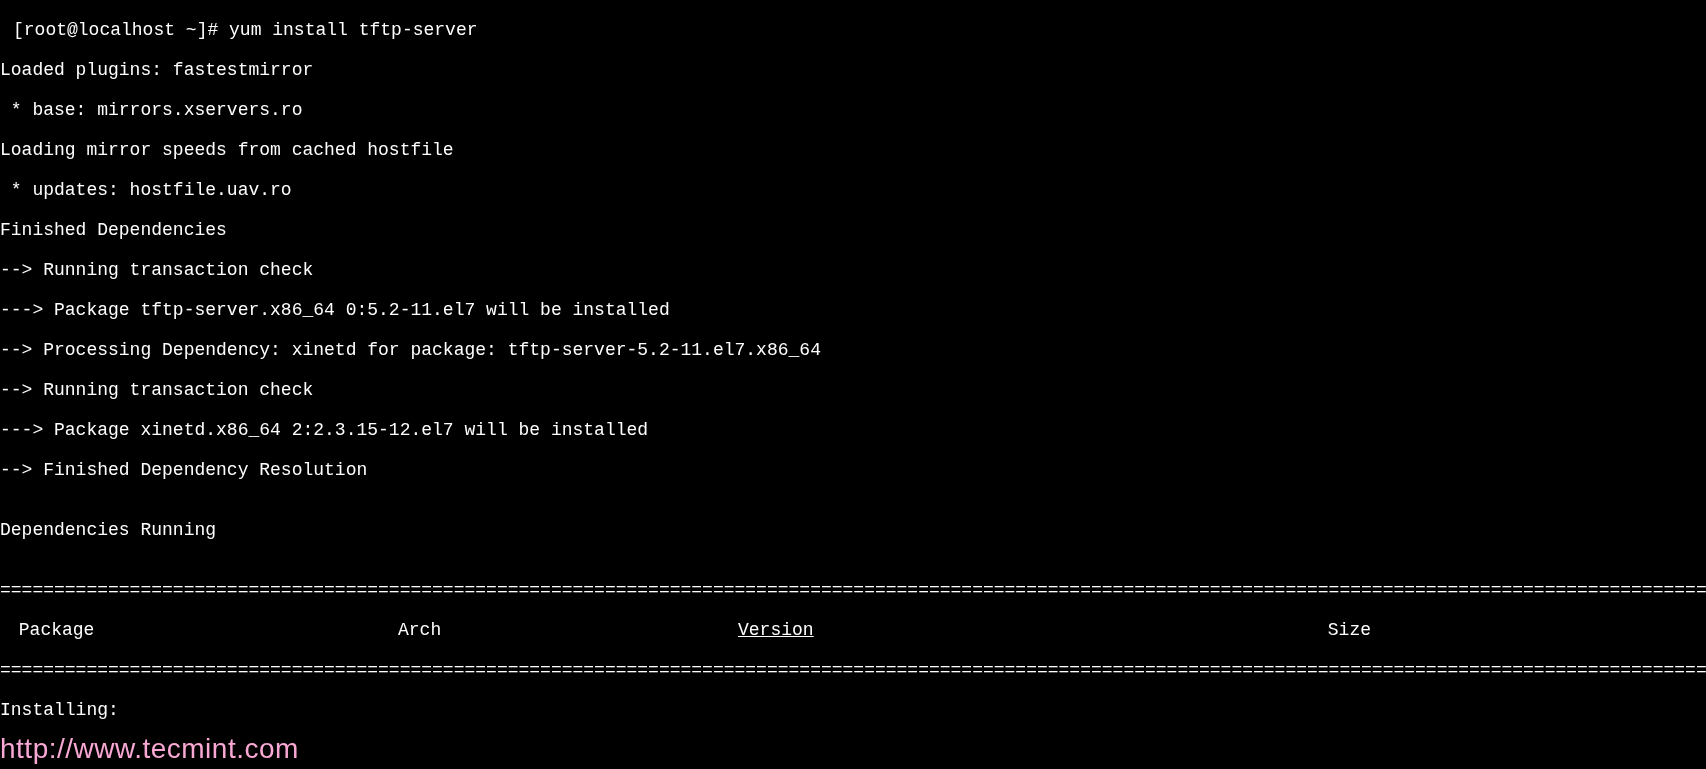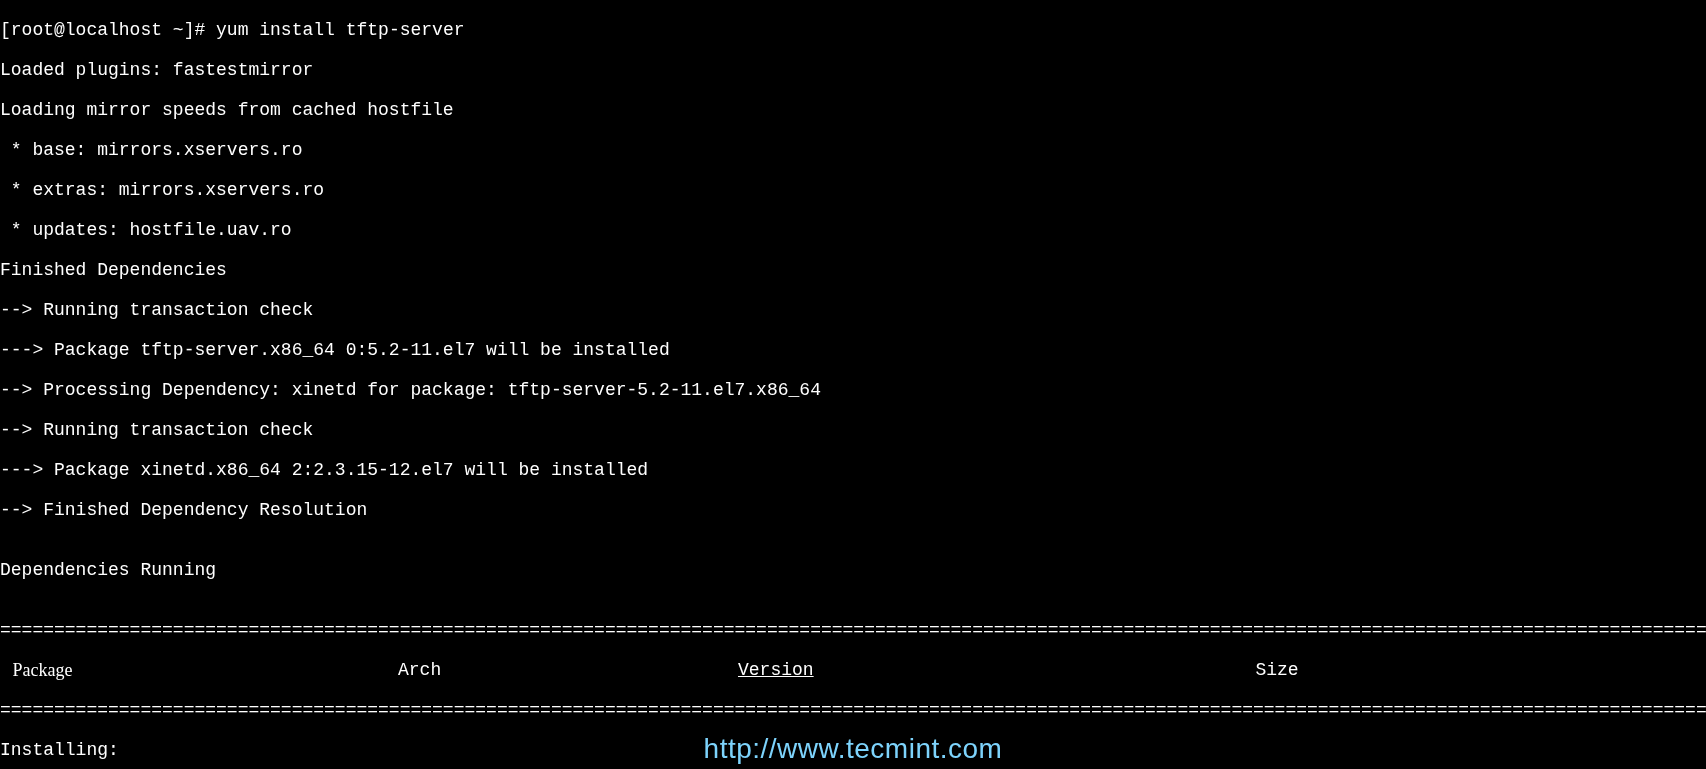--- a/index.html
+++ b/index.html
@@ -15,54 +15,53 @@
     overflow: hidden;
   }
   .terminal {
     white-space: pre;
     padding: 0;
   }
   .row {
     display: flex;
     width: 100%;
   }
-  .col-pkg   { width: 390px;  padding-left: 8px; font-family: Liberation Serif, serif; }
+  .col-pkg   { width: 390px;  padding-left: 8px; }
   .col-arch  { width: 340px; }
   .col-ver   { width: 445px; text-decoration: underline; }
   .col-repo  { width: 335px; }
-  .col-size  { width: 188px; text-align: center; padding-right: 8px; }
+  .col-size  { width: 188px; text-align: right; padding-right: 8px; }
   .rule {
     width: 100%;
     overflow: hidden;
     height: 20px;
     color: #fff;
     letter-spacing: 0;
   }
   .watermark {
     position: absolute;
     bottom: 10px;
     left: 0;
     width: 100%;
-    text-align: center;
+    text-align: left;
     font-family: Arial, Helvetica, sans-serif;
     font-size: 28px;
-    color: #7dd3fc;
+    color: #f9a8d4;
     letter-spacing: 0.5px;
   }
-  .prompt-line { padding-left: 0; }
+  .prompt-line { padding-left: 13px; }
 </style>
 </head>
 <body>
 
 <div class="terminal">
 <div class="prompt-line"><span>[root@localhost ~]# </span><span>yum install tftp-server</span></div>
 <div>Loaded plugins: fastestmirror</div>
+<div> * base: mirrors.xservers.ro</div>
 <div>Loading mirror speeds from cached hostfile</div>
-<div> * base: mirrors.xservers.ro</div>
-<div> * extras: mirrors.xservers.ro</div>
 <div> * updates: hostfile.uav.ro</div>
 <div>Finished Dependencies</div>
 <div>--&gt; Running transaction check</div>
 <div>---&gt; Package tftp-server.x86_64 0:5.2-11.el7 will be installed</div>
 <div>--&gt; Processing Dependency: xinetd for package: tftp-server-5.2-11.el7.x86_64</div>
 <div>--&gt; Running transaction check</div>
 <div>---&gt; Package xinetd.x86_64 2:2.3.15-12.el7 will be installed</div>
 <div>--&gt; Finished Dependency Resolution</div>
 <div></div>
 <div>Dependencies Running</div>

